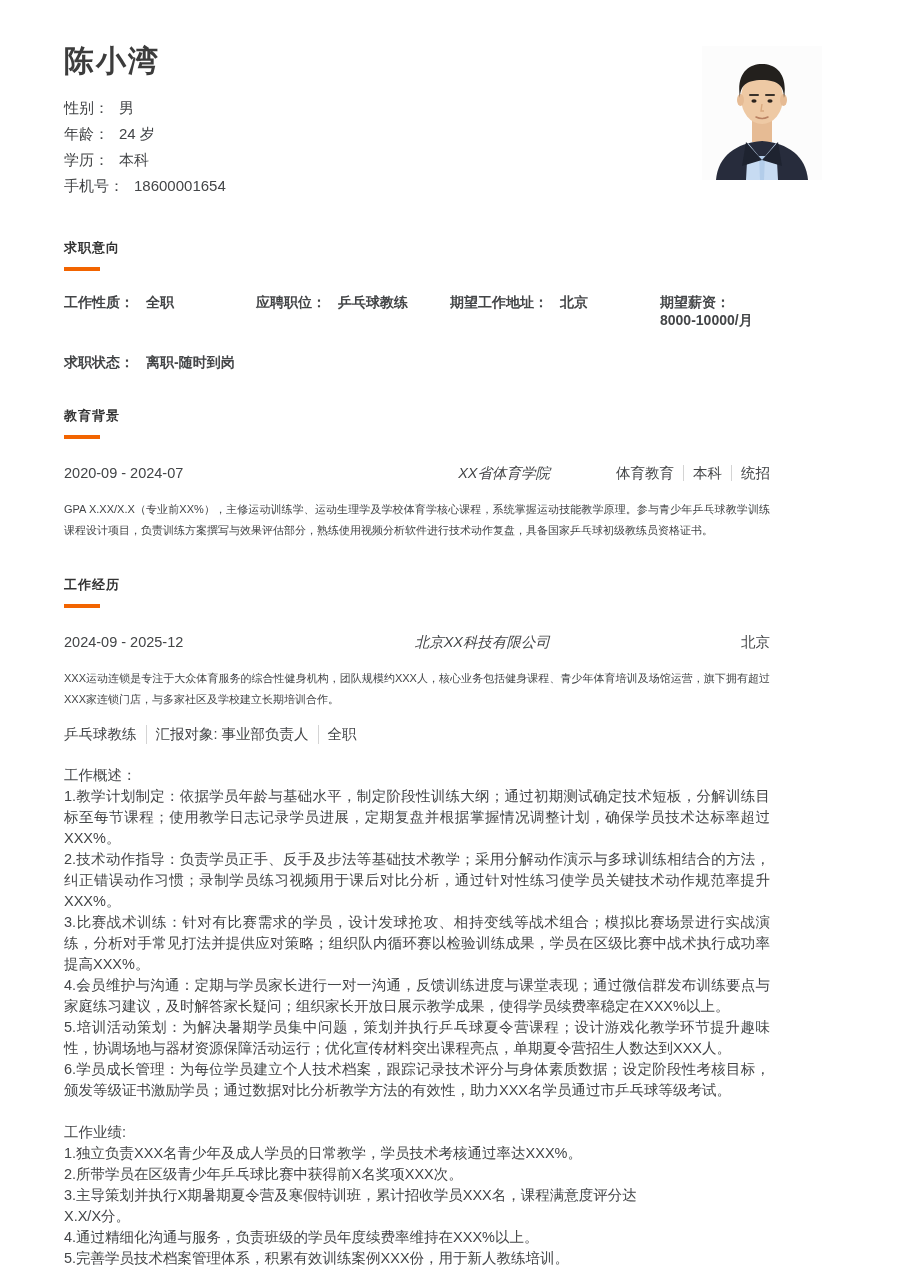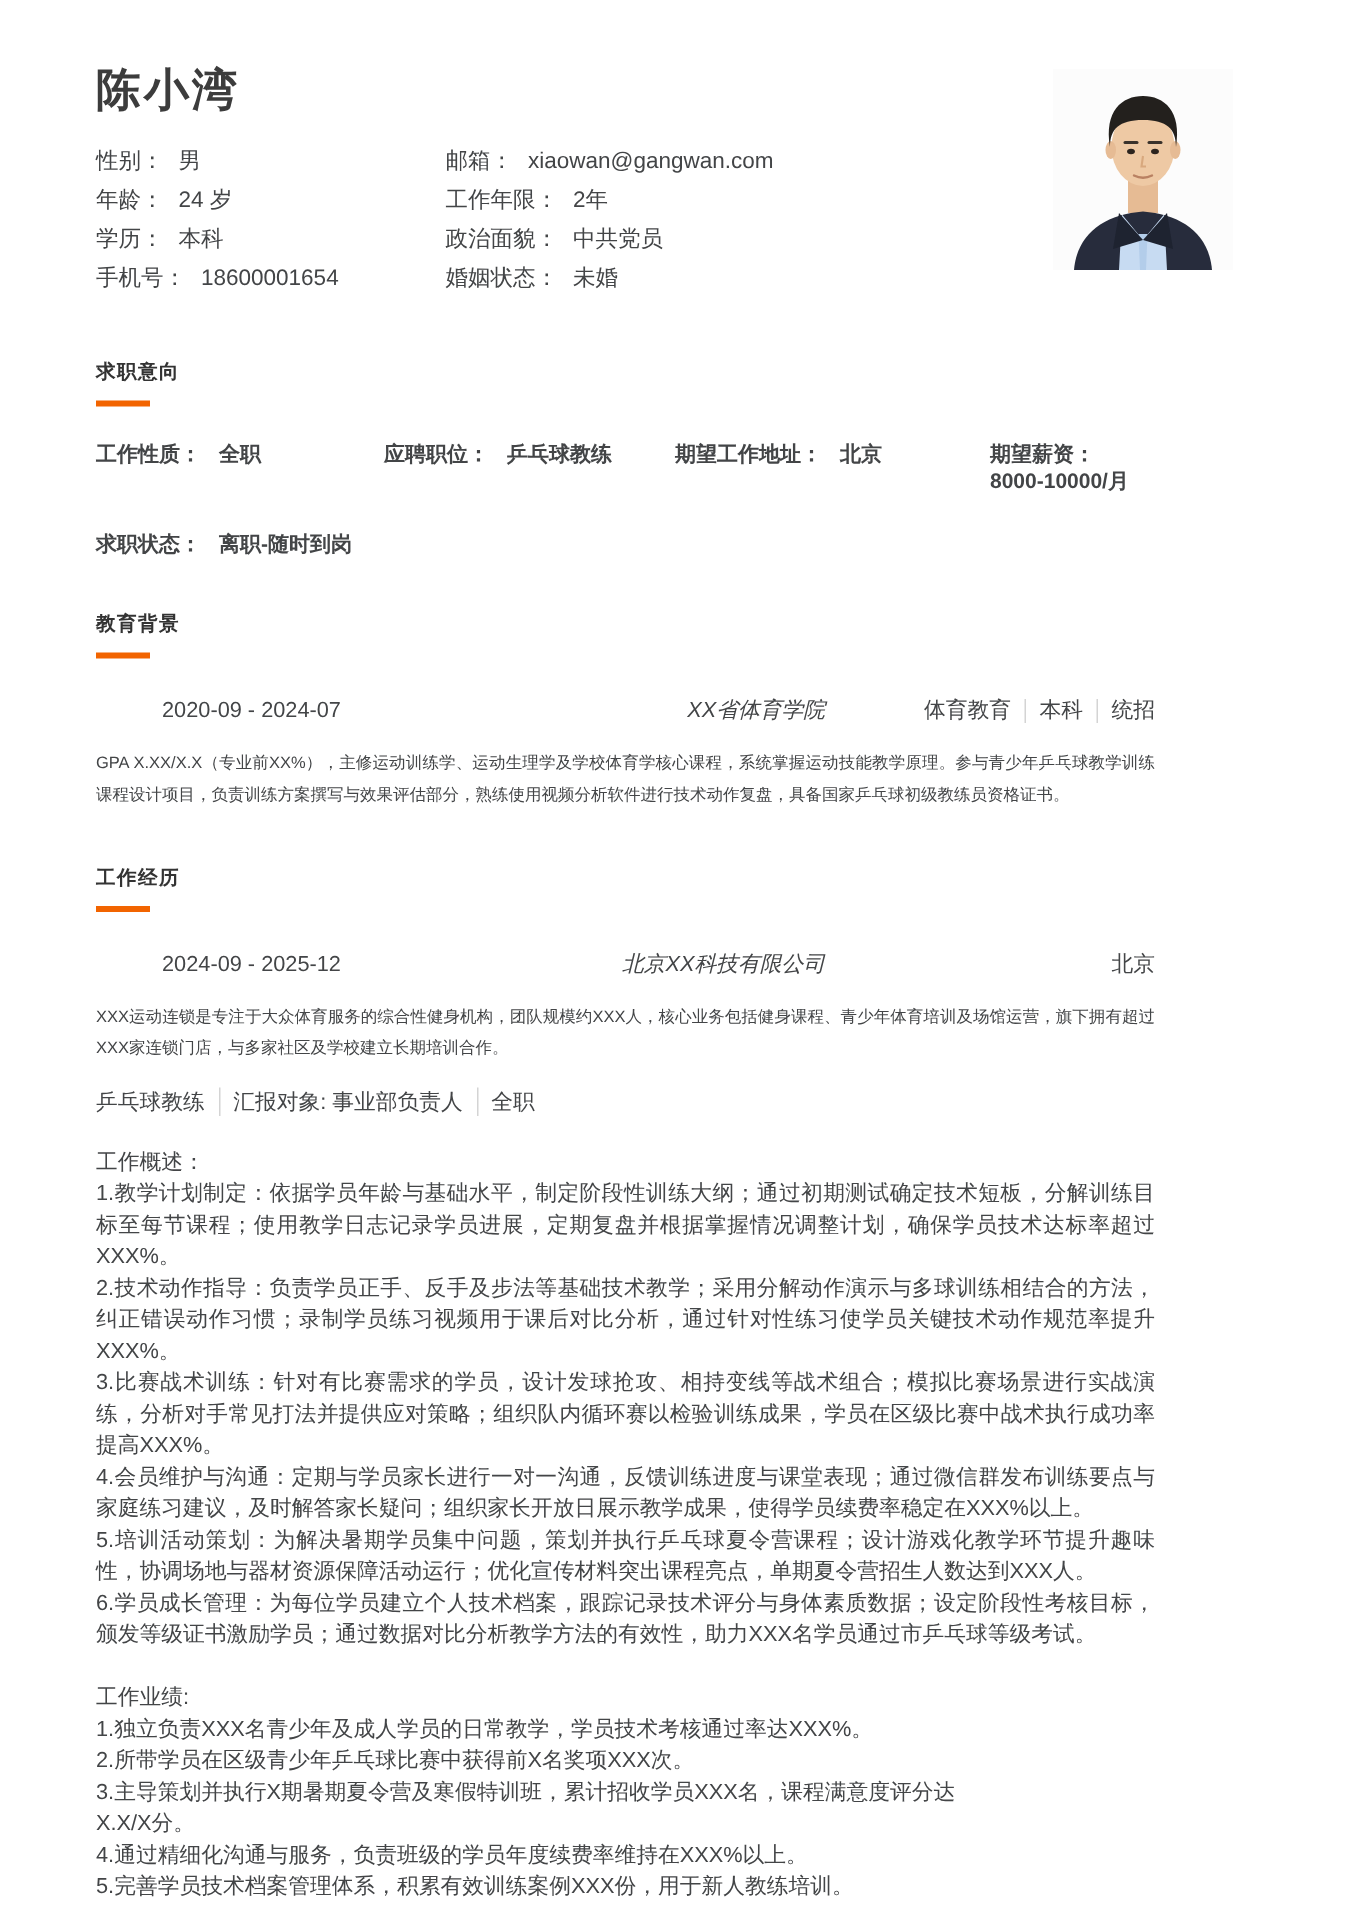--- a/index.html
+++ b/index.html
@@ -31,21 +31,21 @@
   .sec-bar{width:36px;height:4px;background:#f26400;margin-top:9px;}
   
   .ji-row{display:flex;margin-top:23px;font-size:14px;font-weight:bold;}
   .ji-item .lbl{margin-right:12px;}
   .ji-w1{width:192px;flex:0 0 192px;}
   .ji-w2{width:194px;flex:0 0 194px;}
   .ji-w3{width:210px;flex:0 0 210px;}
   .ji-row2{margin-top:24px;}
   
   .meta{display:flex;align-items:baseline;margin-top:25px;font-size:14.5px;}
-  .meta-date{width:210px;flex:0 0 210px;margin-left:44px;}
+  .meta-date{width:210px;flex:0 0 210px;}
   .meta-center{flex:1;text-align:right;font-style:italic;}
   .meta-right{width:220px;flex:0 0 220px;text-align:right;white-space:nowrap;}
   .sep{border-left:1px solid #d4d4d4;margin-left:9px;padding-left:9px;}
   
   .para{margin:16px 0 0 0;font-size:11px;line-height:21px;text-align:justify;}
   .role-row{display:flex;margin-top:15px;font-size:14.5px;white-space:nowrap;}
   .block{margin-top:21px;}
   .block p{margin:0;font-size:14.5px;line-height:21px;text-align:justify;}
   .preline{white-space:pre-line;}
   .leave{margin-top:38px;}
@@ -57,26 +57,20 @@
 
   <div class="header">
     <h1 class="name">陈小湾</h1>
 
     <div class="info-cols">
       <div class="info-col-left">
         <div class="info-row"><span class="lbl">性别：</span><span>男</span></div>
         <div class="info-row"><span class="lbl">年龄：</span><span>24 岁</span></div>
         <div class="info-row"><span class="lbl">学历：</span><span>本科</span></div>
         <div class="info-row"><span class="lbl">手机号：</span><span>18600001654</span></div>
-      </div>
-      <div class="info-col-right">
-        <div class="info-row"><span class="lbl">邮箱：</span><span>xiaowan@gangwan.com</span></div>
-        <div class="info-row"><span class="lbl">工作年限：</span><span>2年</span></div>
-        <div class="info-row"><span class="lbl">政治面貌：</span><span>中共党员</span></div>
-        <div class="info-row"><span class="lbl">婚姻状态：</span><span>未婚</span></div>
       </div>
     </div>
 
     <div class="photo">
       <svg width="120" height="134" viewBox="0 0 120 134" xmlns="http://www.w3.org/2000/svg">
         <rect width="120" height="134" fill="#fcfcfc"></rect>
 
         <rect x="50" y="74" width="20" height="22" fill="#e6bb94"></rect>
 
         <path d="M14 134 C16 110 34 97 60 95 C86 97 104 110 106 134 Z" fill="#272c3c"></path>

